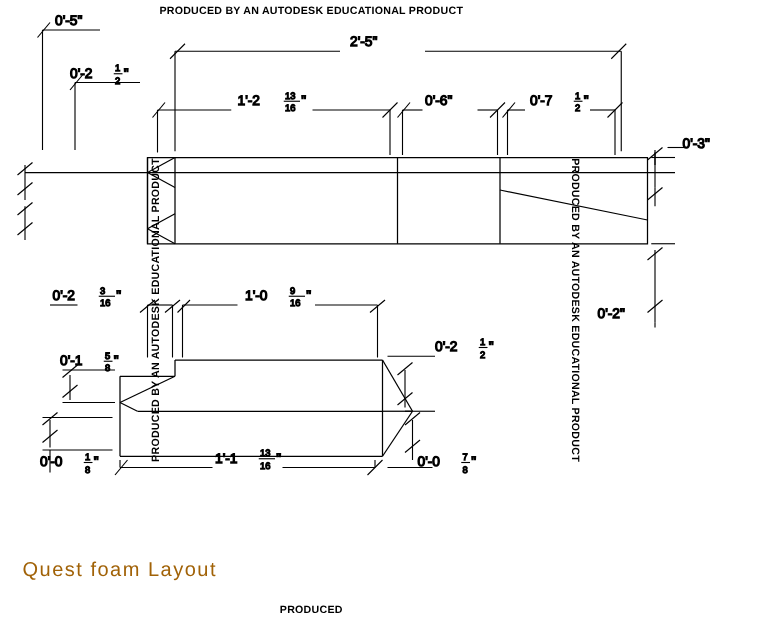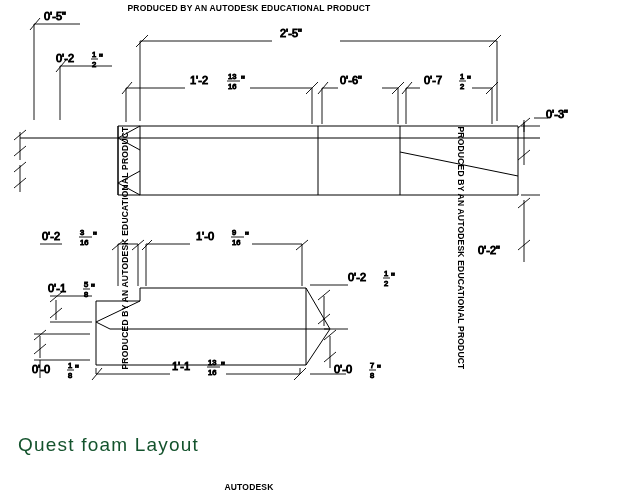--- a/index.html
+++ b/index.html
@@ -56,25 +56,25 @@
     transform: translateY(-50%) rotate(90deg);
   }
   #drawing {
     position: absolute;
     top: 0;
     left: 0;
   }
   .title {
     position: absolute;
     left: 18px;
-    bottom: 40px;
-    font-family: "Liberation Sans", sans-serif;
-    font-size: 19px;
+    bottom: 30px;
+    font-family: "Liberation Sans", sans-serif;
+    font-size: 16px;
     letter-spacing: 1.2px;
-    color: #14532d;
+    color: #a16207;
   }
   .dim-text {
     font-family: "Liberation Sans", sans-serif;
     font-size: 11px;
     fill: #000;
   }
   .frac-num, .frac-den {
     font-family: "Liberation Sans", sans-serif;
     font-size: 7.5px;
     fill: #000;
@@ -82,21 +82,21 @@
   svg text { user-select: none; }
 </style>
 </head>
 <body>
 
 <div id="sheet">
 
   <div class="banner banner-top">PRODUCED BY AN AUTODESK EDUCATIONAL PRODUCT</div>
   <div class="banner banner-left">PRODUCED BY AN AUTODESK EDUCATIONAL PRODUCT</div>
   <div class="banner banner-right">PRODUCED BY AN AUTODESK EDUCATIONAL PRODUCT</div>
-  <div class="banner banner-bottom-2">AUTODESK</div>
+  <div class="banner banner-bottom-2">PRODUCED</div>
 
   <svg id="drawing" width="620" height="496" viewBox="0 0 620 496">
     <g fill="none" stroke="#000000" stroke-width="1" stroke-linecap="butt" stroke-linejoin="miter">
 
       <g>
 
         <path d="M118 126 L518 126 L518 195 L118 195 Z"></path>
 
         <path d="M118 138 L140 126"></path>
         <path d="M118 138 L140 150"></path>

